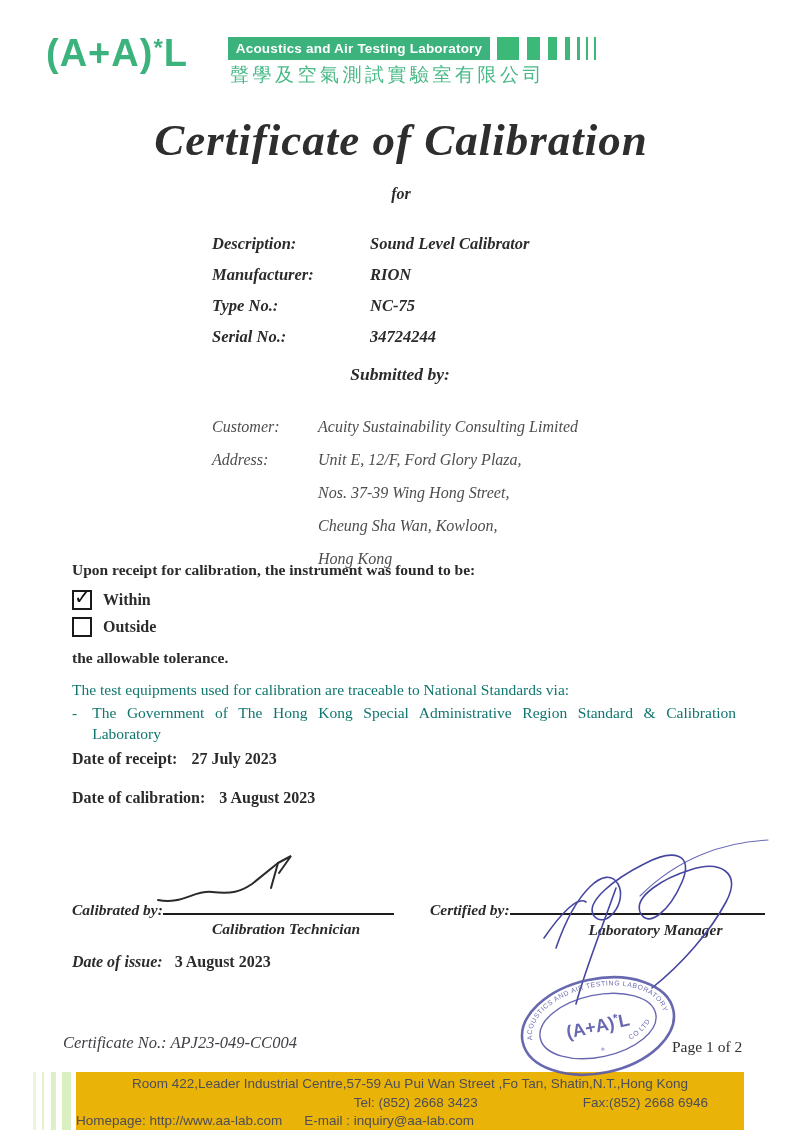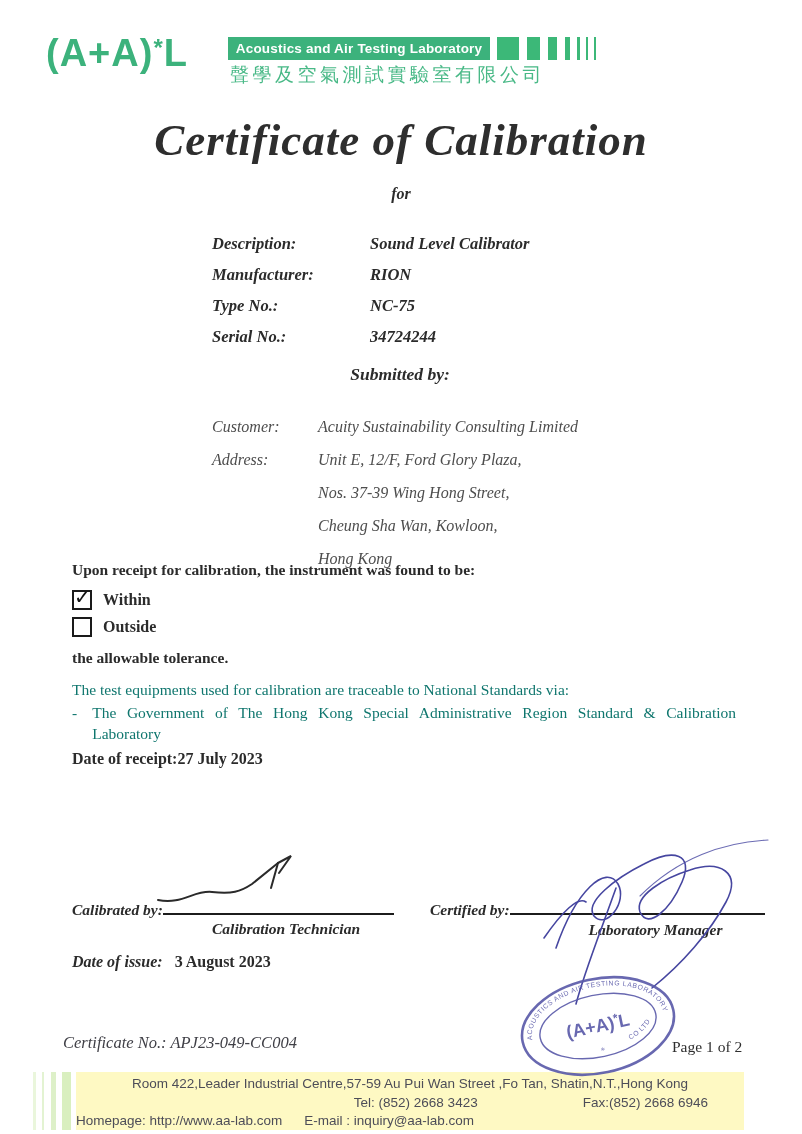--- a/index.html
+++ b/index.html
@@ -49,21 +49,21 @@
   
   .trace{position:absolute;left:72px;top:679px;width:664px;font-size:15.5px;
          color:#0f766e;line-height:21.5px;}
   .trace-item{display:flex;gap:15px;margin-top:1px;}
   .trace-item .dash{flex:0 0 auto;}
   .trace-item .body{flex:1;}
   .jline{display:block;text-align:justify;text-align-last:justify;}
 
   
   .daterow{position:absolute;left:72px;font-weight:bold;font-size:16px;}
-  .daterow .v{}
+  .daterow .v{margin-left:14px;}
 
   
   .sigrow{position:absolute;display:flex;align-items:baseline;}
   .sigrow .siglbl{font-weight:bold;font-style:italic;font-size:15.5px;white-space:nowrap;}
   .sigrow .sigline{flex:1;border-bottom:2px solid #1c1c1c;height:15px;}
   .sig-cal{left:72px;top:898px;width:322px;}
   .sig-cert{left:430px;top:898px;width:335px;}
   .cal-svg{position:absolute;left:152px;top:852px;z-index:1;}
   .cert-svg{position:absolute;left:528px;top:838px;z-index:2;}
   .cal-role{position:absolute;left:178px;top:920px;width:216px;text-align:center;
@@ -77,21 +77,21 @@
   
   .stamp{position:absolute;left:514px;top:970px;z-index:3;opacity:.92;}
 
   
   .certno{position:absolute;left:63px;top:1033px;font-style:italic;font-size:16.5px;color:#3f3f46;}
   .pageno{position:absolute;left:672px;top:1038px;font-size:15.5px;color:#2e2e2e;}
 
   
   .stripes{position:absolute;left:33px;top:1072px;height:58px;display:flex;}
   .stripes span{display:block;height:58px;}
-  .footer-box{position:absolute;left:76px;top:1072px;width:668px;height:58px;background:#fef9c3;
+  .footer-box{position:absolute;left:76px;top:1072px;width:668px;height:58px;background:#eab308;
               font-family:"Liberation Sans",sans-serif;font-size:13.5px;color:#4d4d58;
               line-height:18.5px;padding-top:3px;box-sizing:border-box;}
   .f1{text-align:center;}
   .f2{display:flex;justify-content:flex-end;gap:105px;padding-right:36px;}
   .f3{display:flex;gap:22px;padding-right:38px;}
 </style>
 </head>
 <body>
 
 <div class="page">
@@ -145,20 +145,21 @@
     <div class="trace-item">
       <span class="dash">-</span>
       <div class="body">
         <span class="jline">The Government of The Hong Kong Special Administrative Region Standard &amp; Calibration</span>
         <span>Laboratory</span>
       </div>
     </div>
   </div>
 
   <div class="daterow" style="top:750px"><span>Date of receipt:</span><span class="v">27 July 2023</span></div>
+  <div class="daterow" style="top:789px"><span>Date of calibration:</span><span class="v">3 August 2023</span></div>
 
   <svg class="cal-svg" width="185" height="64" viewBox="0 0 185 64">
     <g fill="none" stroke="#2a2a2a" stroke-width="2" stroke-linecap="round">
       <path d="M6,48 C30,53 42,38 60,40 C80,42 88,40 100,32 L126,11"></path>
       <path d="M126,11 L119,36"></path>
       <path d="M126,11 L139,4 L127,21"></path>
     </g>
   </svg>
   <div class="sigrow sig-cal">
     <span class="siglbl">Calibrated by:</span>

